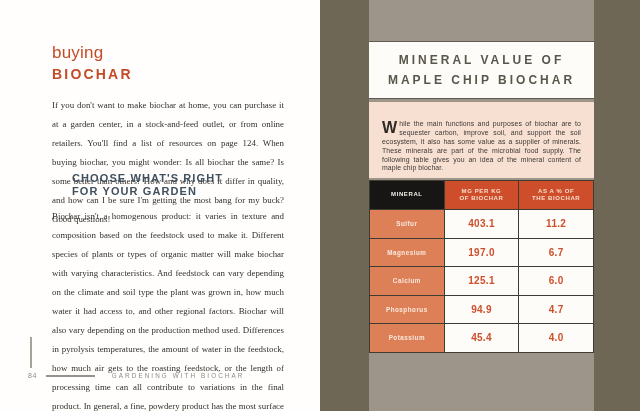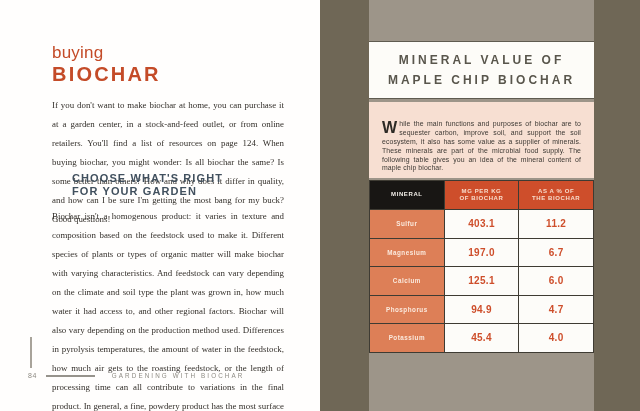--- a/index.html
+++ b/index.html
@@ -5,21 +5,21 @@
   html,body{margin:0;padding:0;}
   body{
     width:640px;height:411px;position:relative;overflow:hidden;
     background:#ffffff;font-family:"Liberation Sans",sans-serif;
     -webkit-font-smoothing:antialiased;
   }
   
   .left-page{position:absolute;left:0;top:0;width:320px;height:411px;background:#fffefd;}
   .lp-title{position:absolute;left:52px;top:44px;color:#c44b28;}
   .lp-title .t1{display:block;font-size:17px;font-weight:400;letter-spacing:.2px;line-height:18px;}
-  .lp-title .t2{display:block;font-size:20px;font-weight:700;letter-spacing:2.2px;line-height:22px;margin-top:1px;}
+  .lp-title .t2{display:block;font-size:14px;font-weight:700;letter-spacing:2.2px;line-height:22px;margin-top:1px;}
   .body-text{
     position:absolute;left:52px;width:232px;
     font-family:"Liberation Serif",serif;font-size:8.9px;line-height:19px;
     color:#332f2a;text-align:justify;hyphens:auto;
   }
   .para1{top:87px;}
   .para2{top:198px;}
   .subhead{
     position:absolute;left:52px;top:172px;color:#41505e;
     font-weight:700;font-size:11px;line-height:12.5px;letter-spacing:1.1px;

